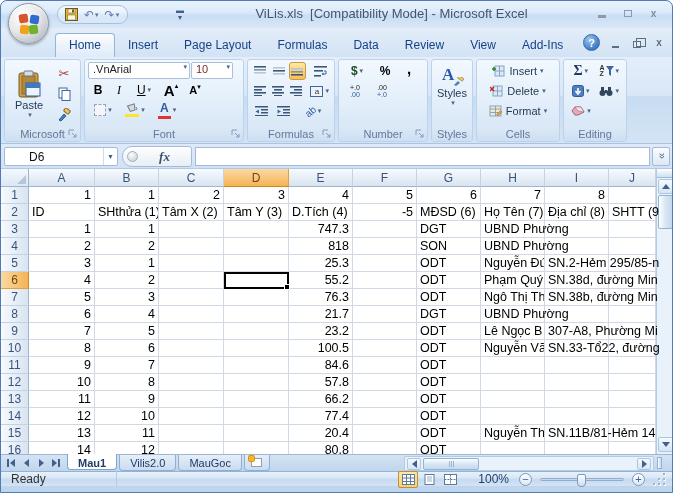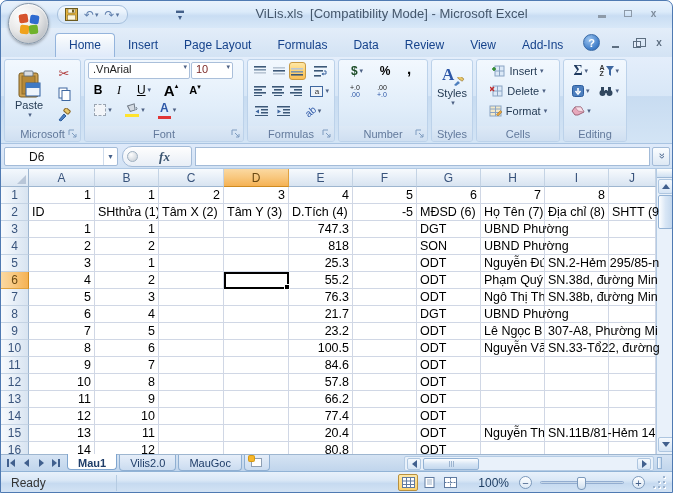--- a/index.html
+++ b/index.html
@@ -136,21 +136,21 @@
   .instab .sheet-ico { position:relative; width:11px; height:9px; background:#fefefe; border:1px solid #8e9fb4; }
   .instab .sheet-ico::before { content:""; position:absolute; left:-3px; top:-3px; width:5px; height:5px; background:#f7b62a; border-radius:1px; box-shadow:0 0 0 1px #d59a14; }
   .hscroll { position:absolute; left:403px; top:1px; width:250px; height:15px; background:#e9f1fa; border:1px solid #b4cbe4; border-radius:2px; display:flex; align-items:center; }
   .hthumb { position:absolute; left:18px; top:1px; width:56px; height:12px; border:1px solid #93b2d4; background:linear-gradient(#fdfeff,#d8e6f5 50%,#c4d8ee); border-radius:2px;
     display:flex; align-items:center; justify-content:center; gap:1px; }
   .hthumb i { display:block; width:1px; height:6px; background:#9db4cf; }
   .hs-l { position:absolute; left:2px; } .hs-r { position:absolute; right:2px; }
   .vsplitter { position:absolute; left:656px; top:2px; width:5px; height:12px; background:linear-gradient(90deg,#fdfeff,#c4d8ee); border:1px solid #93b2d4; }
 
   
-  .statusbar { position:absolute; top:470px; left:0; right:0; height:22px;
+  .statusbar { position:absolute; top:470px; left:0; right:0; height:15px;
     background:linear-gradient(#e8f1fb 0%,#d9e7f6 40%,#c6daf0 55%,#d4e4f5 100%); border-top:1px solid #91b3d6; display:flex; align-items:center; }
   .status-text { margin-left:10px; color:#333; font-size:12px; }
   .status-sep { width:1px; height:16px; background:#b5cbe2; margin-left:70px; }
   .sb-right { position:absolute; right:6px; display:flex; align-items:center; gap:4px; }
   .viewbtns { display:flex; gap:1px; margin-right:8px; }
   .vb { width:20px; height:17px; display:flex; align-items:center; justify-content:center; border:1px solid transparent; border-radius:2px; }
   .vb.on { background:linear-gradient(#ffe8a6,#fbd26e); border-color:#b8903e; }
   .zoomlabel { color:#1f3e63; font-size:12px; margin:0 6px; }
   .zbtn { width:13px; height:13px; border-radius:50%; border:1px solid #7c99bb; color:#44608a; font-size:11px; line-height:10px;
     display:flex; align-items:center; justify-content:center; background:linear-gradient(#fdfeff,#dce8f5); }

